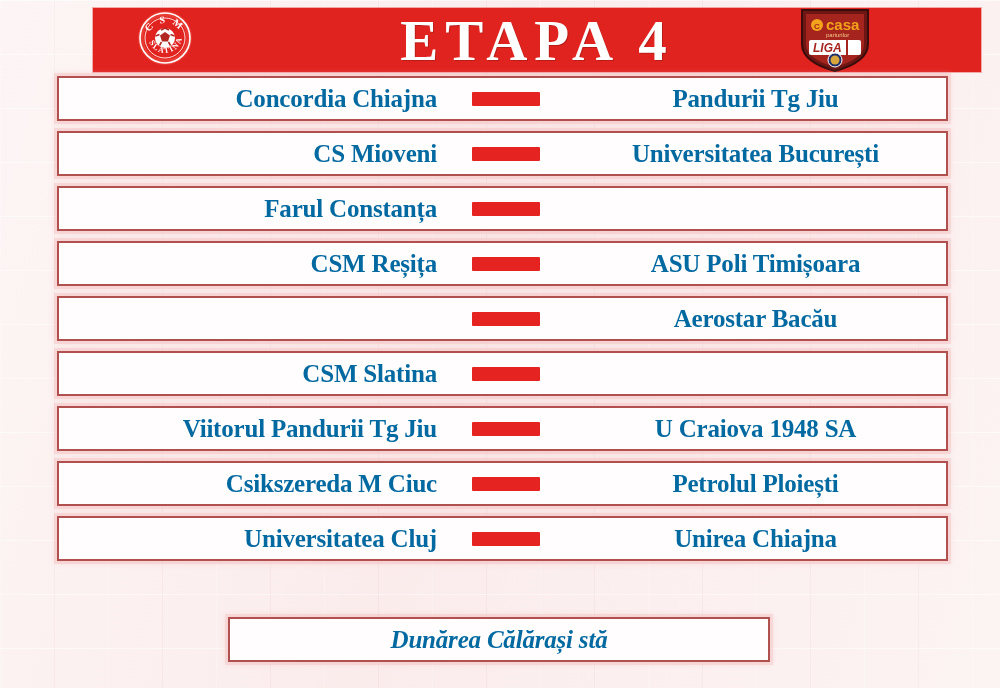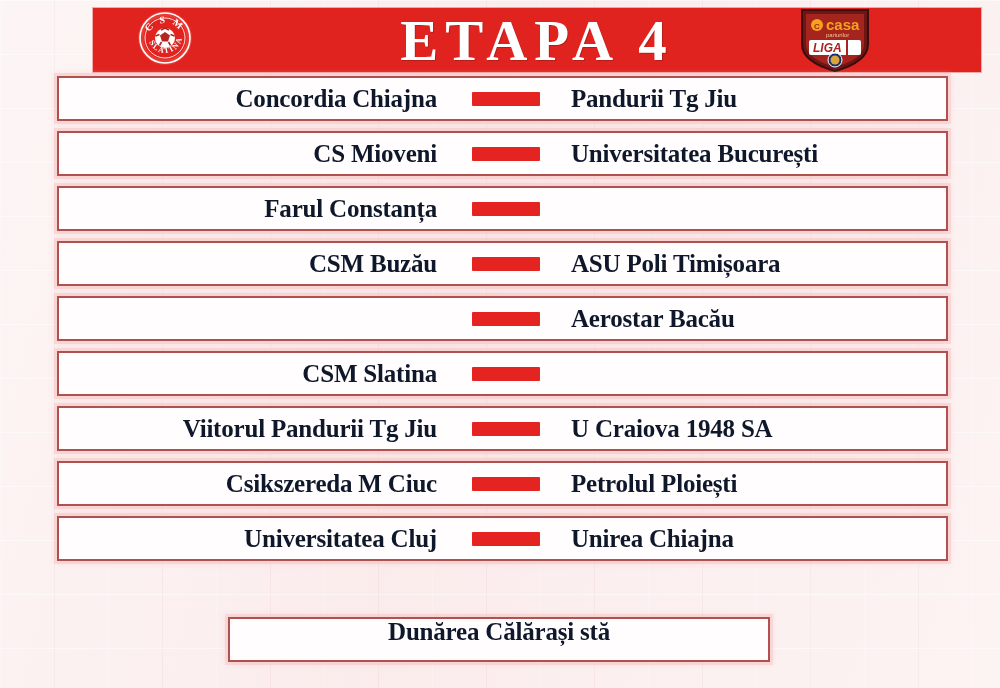--- a/index.html
+++ b/index.html
@@ -64,48 +64,49 @@
     position:relative;
     height:45px;
     margin-bottom:10px;
     background:#fffdfd;
     border:2px solid #b0504f;
     box-shadow:0 0 0 3px rgba(245,200,200,.55), 0 0 6px 2px rgba(243,190,190,.45);
     display:flex;align-items:center;
     box-sizing:border-box;
   }
   .team{
-    color:#0f172a;
+    color:#0369a1;
     font-size:25px;
     font-weight:bold;
     font-family:"Liberation Serif",serif;
     white-space:nowrap;
     line-height:1;
     letter-spacing:-.2px;
   }
   .home-cell{
     position:absolute;left:0;width:378px;text-align:right;
   }
   .bar{
     position:absolute;left:413px;top:50%;margin-top:-7px;
     width:68px;height:14px;background:#e52421;
     border-radius:1px;
   }
   .away-cell{
-    position:absolute;left:512px;right:6px;text-align:left;
+    position:absolute;left:512px;right:6px;text-align:center;
   }
 
   
   .row-last{
     position:absolute;left:228px;top:617px;width:542px;height:45px;
     background:#fffdfd;
     border:2px solid #b0504f;
     box-shadow:0 0 0 3px rgba(245,200,200,.5), 0 0 6px 2px rgba(243,190,190,.4);
-    display:flex;justify-content:center;
+    display:flex;align-items:center;justify-content:center;
     box-sizing:border-box;
+    font-style:italic;
   }
 </style>
 </head>
 <body>
 
 <div id="wall"></div>
 
 <div id="sheet">
 
   <div class="header">
@@ -164,21 +165,21 @@
       <div class="bar"></div>
       <div class="away-cell"><span class="team">Universitatea București</span></div>
     </div>
 
     <div class="row">
       <div class="home-cell"><span class="team">Farul Constanța</span></div>
       <div class="bar"></div>
     </div>
 
     <div class="row">
-      <div class="home-cell"><span class="team">CSM Buzău</span></div>
+      <div class="home-cell"><span class="team">CSM Reșița</span></div>
       <div class="bar"></div>
       <div class="away-cell"><span class="team">ASU Poli Timișoara</span></div>
     </div>
 
     <div class="row">
       <div class="bar"></div>
       <div class="away-cell"><span class="team">Aerostar Bacău</span></div>
     </div>
 
     <div class="row">

